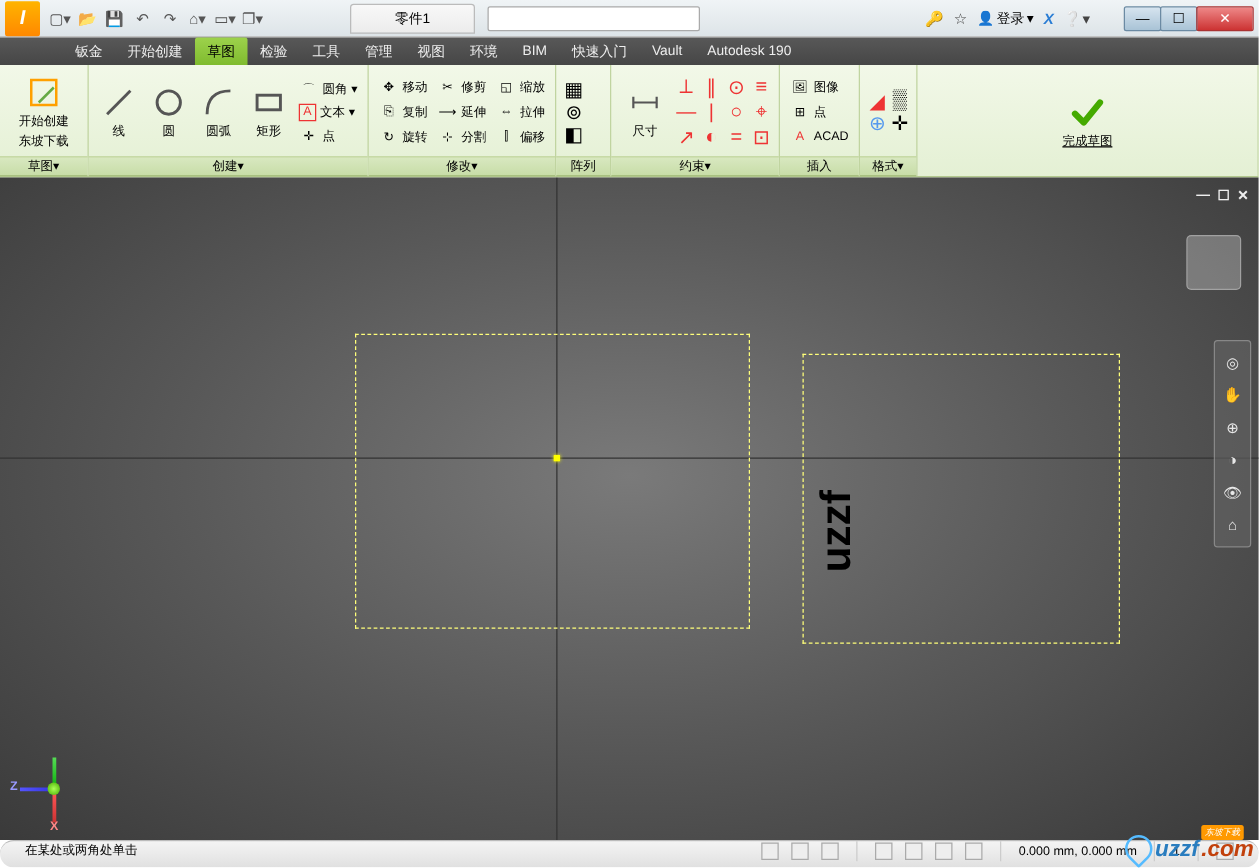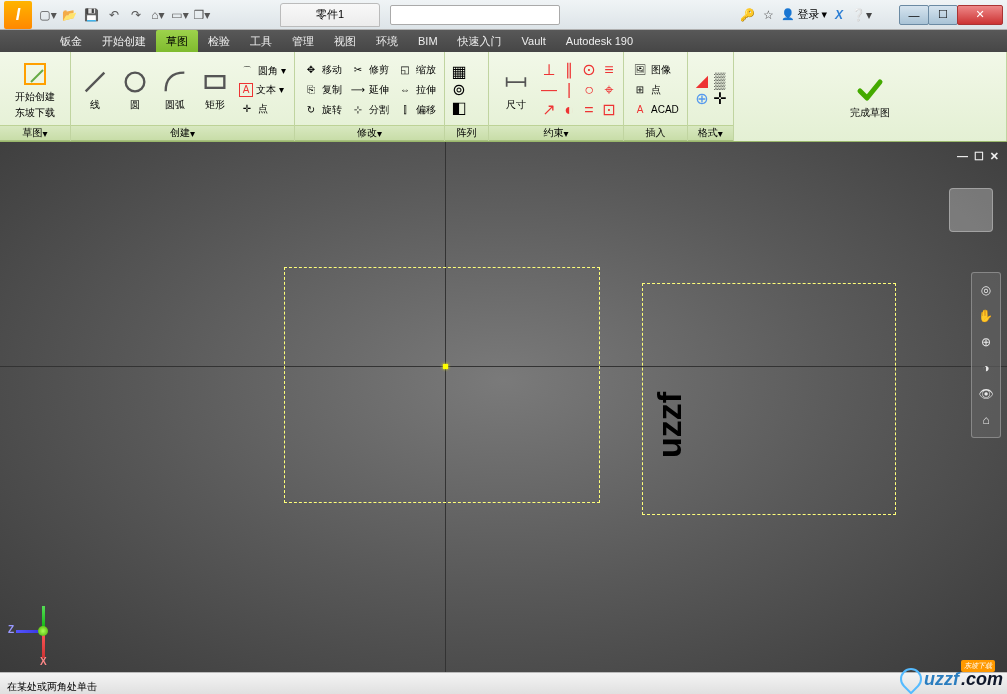--- a/index.html
+++ b/index.html
@@ -29,21 +29,21 @@
 .ribbon { height: 90px; background: linear-gradient(#f2f8e8,#e4f0d4); display: flex; border-bottom: 1px solid #9ab86c; }
 .ribbongrp { border-right: 1px solid #c0d4a0; display: flex; flex-direction: column; padding: 2px 4px 0 4px; }
 .grptitle { height: 16px; font-size: 10px; text-align: center; background: linear-gradient(#d8e8c0,#c8dda8); border-top: 1px solid #bdd296; margin: 0 -4px; display: flex; align-items: center; justify-content: center; border-bottom: 1px solid #a8c080; }
 .grpbody { flex: 1; display: flex; align-items: center; gap: 4px; padding: 2px; }
 .bigbtn { display: flex; flex-direction: column; align-items: center; justify-content: center; width: 46px; font-size: 10px; gap: 2px; cursor: pointer; padding: 2px; }
 .bigbtn .icn { width: 28px; height: 28px; display: flex; align-items: center; justify-content: center; }
 .smbtn { display: flex; align-items: center; gap: 3px; font-size: 10px; cursor: pointer; padding: 1px 2px; }
 .smicn { width: 16px; height: 16px; display: inline-flex; align-items: center; justify-content: center; }
 .col { display: flex; flex-direction: column; gap: 2px; }
 
-.finishbtn { display: flex; flex-direction: column; align-items: center; justify-content: center; width: 50px; cursor: pointer; font-size: 10px; gap: 2px; }
+.finishbtn { display: flex; flex-direction: column; align-items: center; justify-content: center; width: 50px; cursor: pointer; font-size: 10px; gap: 2px; text-decoration: underline; }
 .checkmark { width: 28px; height: 28px; }
 
 
 .canvas { position: relative; width: 1007px; height: 530px; background: radial-gradient(ellipse at 50% 45%, #7a7a7a 0%, #595959 50%, #3a3a3a 100%); overflow: hidden; }
 .axis-h { position: absolute; left: 0; right: 0; top: 224px; height: 1px; background: #333; }
 .axis-v { position: absolute; top: 0; bottom: 0; left: 445px; width: 1px; background: #333; }
 .origin { position: absolute; left: 443px; top: 222px; width: 5px; height: 5px; background: #ff0; box-shadow: 0 0 3px #ff0; }
 .selrect { position: absolute; border: 1px dashed #ffff7a; }
 .sel1 { left: 284px; top: 125px; width: 316px; height: 236px; }
 .sel2 { left: 642px; top: 141px; width: 254px; height: 232px; }
@@ -59,30 +59,30 @@
 .navbar .nbtn { width: 28px; height: 26px; display: flex; align-items: center; justify-content: center; color: #e8e8e8; font-size: 12px; cursor: pointer; }
 
 .coord { position: absolute; left: 12px; bottom: 6px; }
 .coord-y { position: absolute; left: 30px; top: 0; width: 3px; height: 28px; background: linear-gradient(#5d5,#0a0); }
 .coord-z { position: absolute; left: 4px; top: 24px; width: 28px; height: 3px; background: linear-gradient(to right,#55f,#33d); }
 .coord-x { position: absolute; left: 30px; top: 28px; width: 3px; height: 24px; background: linear-gradient(#f55,#c33); }
 .coord .origin2 { position: absolute; left: 26px; top: 20px; width: 10px; height: 10px; background: radial-gradient(#af5,#4a0); border-radius: 50%; }
 .coord .lbl { position: absolute; font-size: 10px; color: #99f; font-weight: bold; }
 
 
-.statusbar { height: 22px; background: linear-gradient(#f4f4f4,#e0e0e0); border-top: 1px solid #bbb; display: flex; align-items: flex-end; font-size: 10px; padding: 0 7px; gap: 4px; }
+.statusbar { height: 22px; background: linear-gradient(#f4f4f4,#e0e0e0); border-top: 1px solid #bbb; display: flex; align-items: flex-start; font-size: 10px; padding: 0 20px; gap: 4px; border-radius: 11px; }
 .statusbar .sep { width: 1px; height: 16px; background: #ccc; margin: 0 4px; }
 .statusbar .ricons { margin-left: auto; display: flex; gap: 10px; align-items: center; }
 .sicn { width: 14px; height: 14px; border: 1px solid #aaa; background: #eee; display: inline-block; }
 
 
 .wm { position: absolute; right: 4px; bottom: 4px; display: flex; align-items: center; gap: 2px; font-style: italic; }
 .wm .ball { width: 22px; height: 22px; border: 2px solid #5bf; border-radius: 50% 50% 0 50%; transform: rotate(45deg); }
 .wm .txt { font-size: 18px; font-weight: bold; color: #2a7dbf; }
-.wm .dot { color: #0f172a; }
+.wm .dot { color: #c2410c; }
 .wm .tag { font-size: 7px; background: #f90; color: #fff; padding: 1px 3px; border-radius: 2px; position: absolute; top: -8px; right: 8px; }
 
 svg { display: block; }
 </style>
 </head>
 <body>
 
 <div class="titlebar">
   <div class="appicon">I</div>
   <div class="qat">
@@ -349,20 +349,36 @@
       <div class="coord-y"></div>
       <div class="coord-x"></div>
     <div class="origin2"></div>
     <span class="lbl" style="left:-4px;top:18px">Z</span>
     <span class="lbl" style="left:28px;top:50px;color:#f88">X</span>
   </div>
 </div>
 
 <div class="statusbar">
   <span>在某处或两角处单击</span>
+  <div class="ricons">
+    <span class="sicn"></span>
+    <span class="sicn"></span>
+    <span class="sicn"></span>
+    <div class="sep"></div>
+    <span class="sicn"></span>
+    <span class="sicn"></span>
+    <span class="sicn"></span>
+    <span class="sicn"></span>
+    <div class="sep"></div>
+    <span>0.000 mm, 0.000 mm</span>
+    <div class="sep"></div>
+    <span>1</span>
+    <div class="sep"></div>
+    <span class="sicn"></span>
+  </div>
 </div>
 
 <div class="wm">
   <span class="tag">东坡下载</span>
   <div class="ball"></div>
   <span class="txt">uzzf</span>
     <span class="txt dot">.com</span>
 </div>
 
 </body></html>

